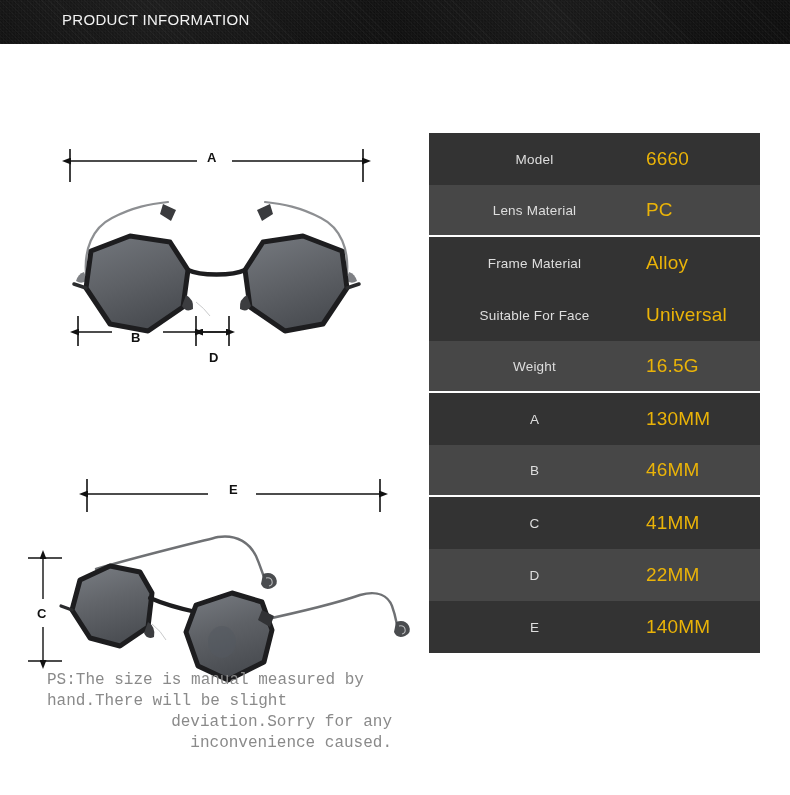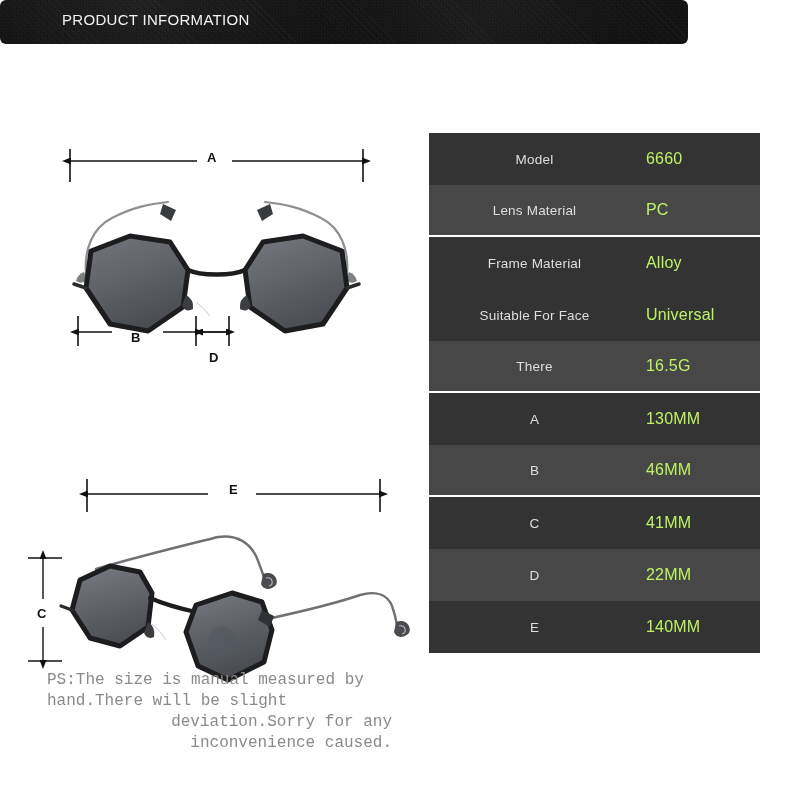--- a/index.html
+++ b/index.html
@@ -12,31 +12,30 @@
     height: 795px;
     position: relative;
     font-family: "Liberation Sans", sans-serif;
     overflow: hidden;
   }
 
   
   #header-banner {
     position: absolute;
     left: 0; top: 0;
-    width: 688px; height: 44px;
+    width: 790px; height: 44px;
     background-color: #050505;
     background-image:
       repeating-linear-gradient(0deg, rgba(255,255,255,0.055) 0px, rgba(255,255,255,0.0) 1px, rgba(255,255,255,0.035) 2px, rgba(255,255,255,0.0) 3px),
       repeating-linear-gradient(90deg, rgba(255,255,255,0.06) 0px, rgba(255,255,255,0.0) 1px, rgba(255,255,255,0.03) 2px, rgba(255,255,255,0.0) 3px),
       repeating-linear-gradient(45deg, rgba(255,255,255,0.05) 0px, rgba(255,255,255,0.0) 2px, rgba(255,255,255,0.025) 3px, rgba(255,255,255,0.0) 5px),
       radial-gradient(circle at 20% 30%, rgba(255,255,255,0.05), rgba(0,0,0,0) 40%),
       radial-gradient(circle at 70% 65%, rgba(255,255,255,0.045), rgba(0,0,0,0) 35%),
       linear-gradient(#070707, #040404);
     overflow: hidden;
-    border-radius: 6px;
   }
   #header-title {
     position: absolute;
     left: 62px;
     top: 11px;
     font-size: 15px;
     letter-spacing: 0.3px;
     color: #f2f2f2;
     white-space: nowrap;
   }
@@ -83,22 +82,22 @@
     width: 179px;
     text-align: center;
     font-size: 13.5px;
     color: #dedede;
     letter-spacing: 0.2px;
   }
   .spec-value {
     flex: 1;
     text-align: left;
     padding-left: 22px;
-    font-size: 16px;
-    color: #bef264;
+    font-size: 19px;
+    color: #eab308;
     letter-spacing: 0.2px;
   }
 
   
   #footnote {
     position: absolute;
     left: 47px;
     top: 670px;
     width: 345px;
     font-size: 16px;
@@ -287,21 +286,21 @@
   </div>
   <div class="spec-row dark">
     <span class="spec-label">Frame Material</span>
     <span class="spec-value">Alloy</span>
   </div>
   <div class="spec-row dark">
     <span class="spec-label">Suitable For Face</span>
     <span class="spec-value">Universal</span>
   </div>
   <div class="spec-row light sep">
-    <span class="spec-label">There</span>
+    <span class="spec-label">Weight</span>
     <span class="spec-value">16.5G</span>
   </div>
   <div class="spec-row dark">
     <span class="spec-label">A</span>
     <span class="spec-value">130MM</span>
   </div>
   <div class="spec-row light sep">
     <span class="spec-label">B</span>
     <span class="spec-value">46MM</span>
   </div>

